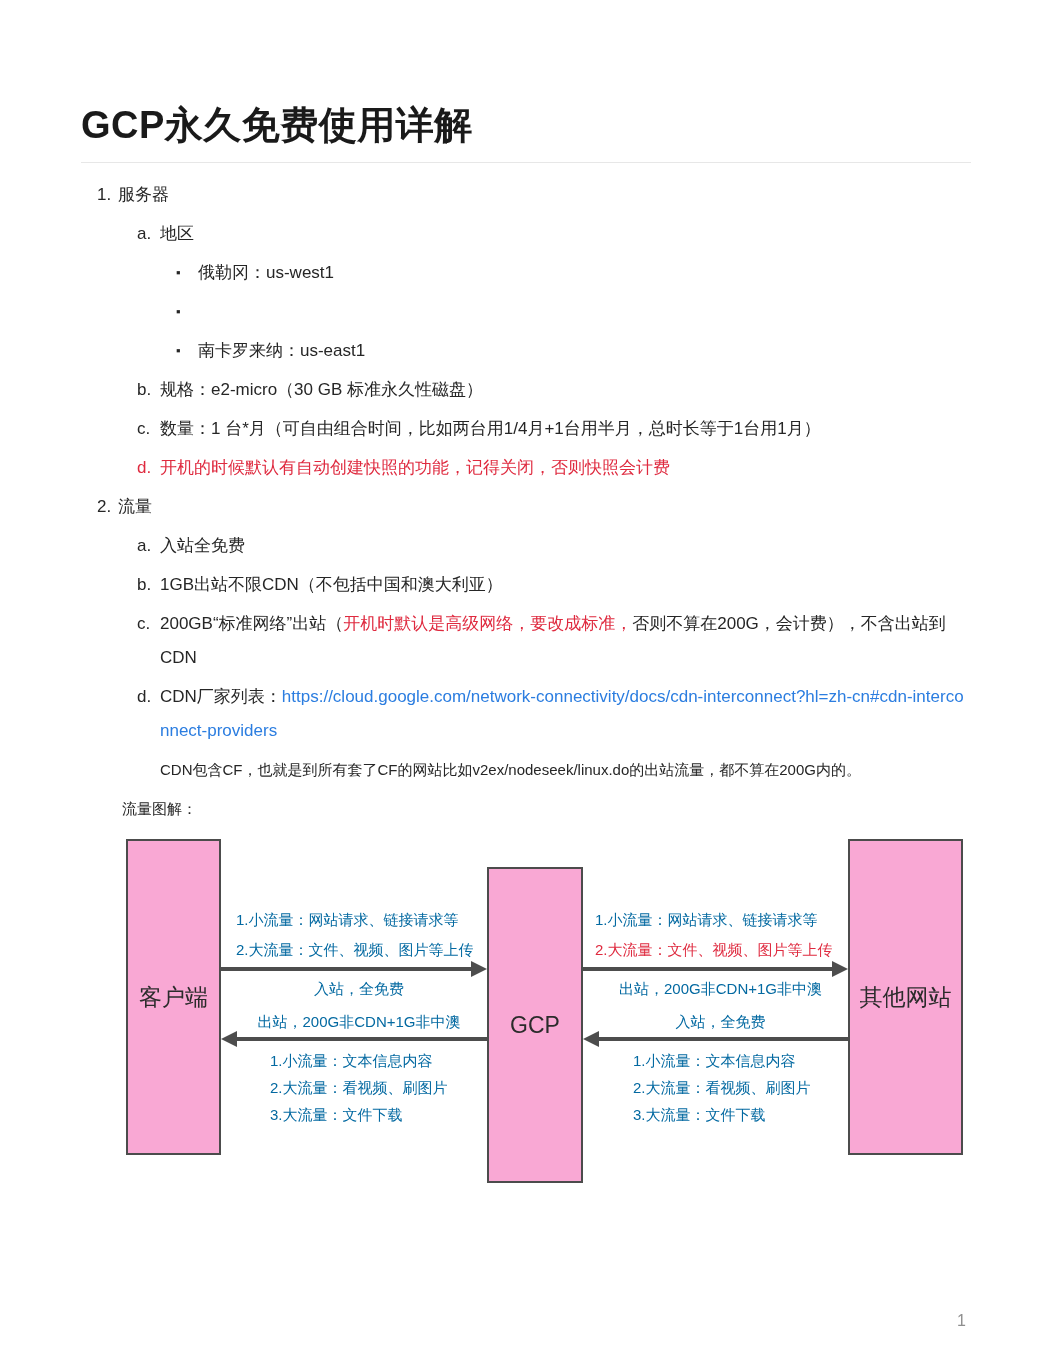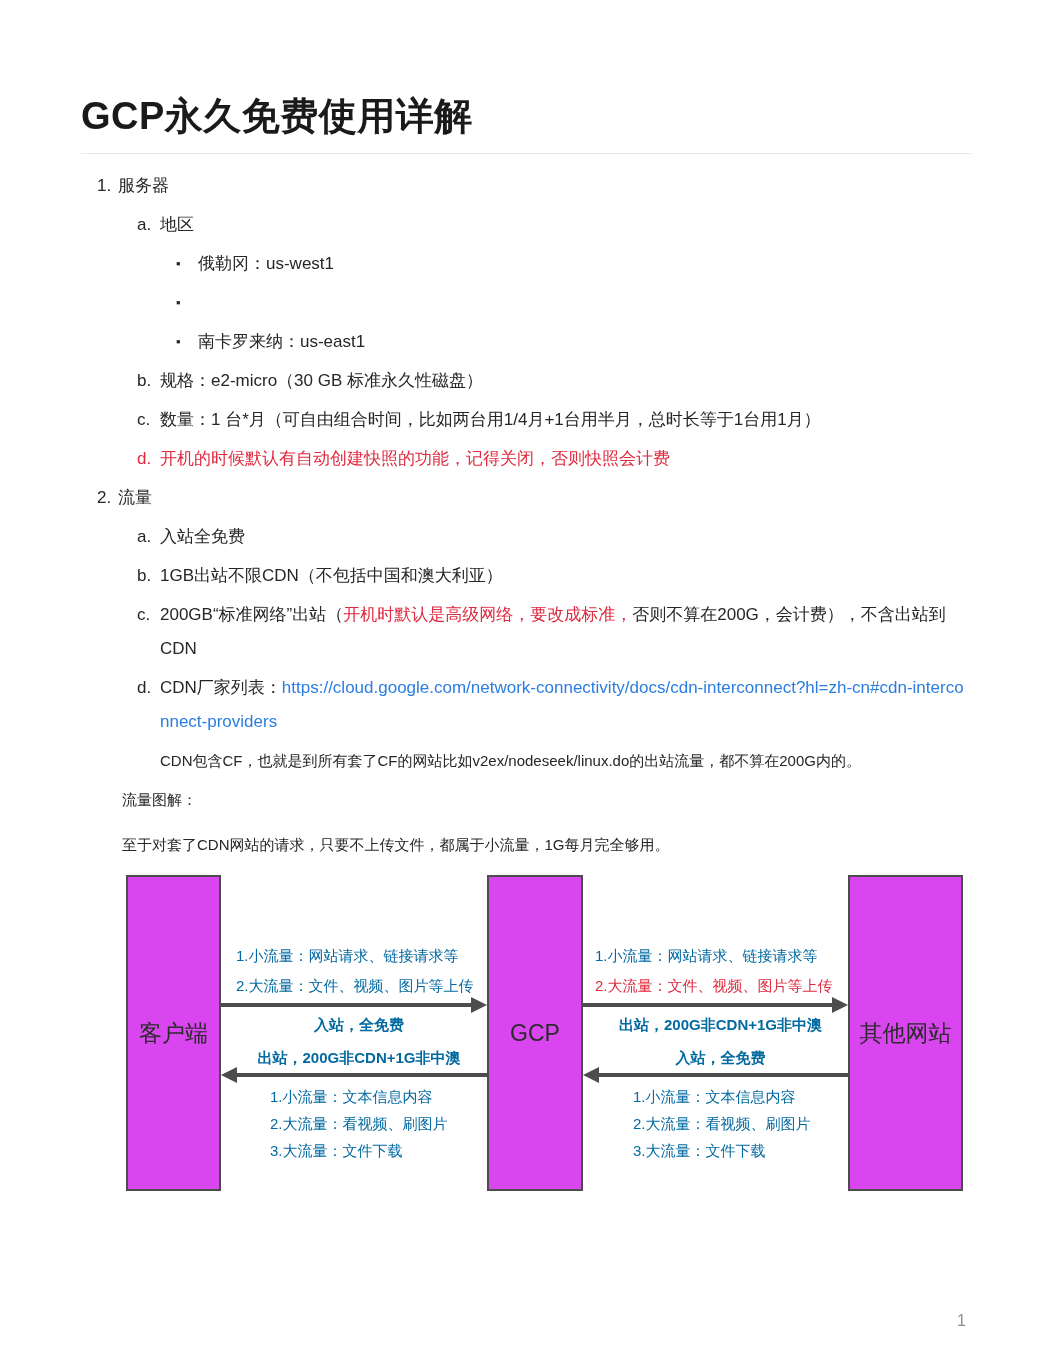--- a/index.html
+++ b/index.html
@@ -1,20 +1,20 @@
 <!DOCTYPE html>
 <html><head>
 <meta charset="utf-8">
 <style>
   html,body { margin:0; padding:0; }
   body {
     width:1052px; height:1361px; background:#ffffff; overflow:hidden; position:relative;
     font-family:"Liberation Sans","DejaVu Sans",sans-serif; color:#262626;
   }
-  .doc { padding:0 81px; }
+  .doc { padding:9px 81px; }
 
   .title {
     margin:0; padding-top:93px; font-size:38px; line-height:46px;
     font-weight:bold; color:#1a1a1a; letter-spacing:0.5px;
   }
   .divider { height:1px; background:#e7e7e7; margin-top:14px; }
 
   .list { margin-top:15px; }
   .li { display:flex; font-size:17px; line-height:34px; margin-bottom:5px; }
   .li .marker { flex:0 0 auto; }
@@ -26,34 +26,34 @@
   .red  { color:#df2a3f; }
   .link { color:#2b7de0; text-decoration:none; word-break:break-all; cursor:pointer; }
 
   .para { margin:5px 0 0 41px; font-size:15px; line-height:34px; }
   .para.indent { text-indent:38px; }
   .para.mt-lg { margin-top:11px; }
 
   
   .diagram { position:relative; margin-top:13px; height:318px; }
   .dbox {
-    position:absolute; top:0; height:312px; border:2px solid #4c4c4c; background:#d946ef;
+    position:absolute; top:0; height:312px; border:2px solid #4c4c4c; background:#f9a8d4;
     display:flex; align-items:center; justify-content:center;
     font-size:23px; color:#2b2b2b;
   }
   .box-client { left:45px;  width:91px;  }
-  .box-gcp    { left:406px; width:92px;  }
+  .box-gcp    { left:406px; width:92px;margin-top:28px;  }
   .box-other  { left:767px; width:111px;font-family:Liberation Serif, serif; }
 
   .channel { position:absolute; top:0; height:100%; }
   .ch-left  { left:140px; width:266px; }
   .ch-right { left:502px; width:265px; }
 
   .dlabel { position:absolute; font-size:15px; line-height:18px; white-space:nowrap; color:#0369a1; }
-  .dlabel.center { left:10px; right:0; text-align:center;font-weight:bold; }
+  .dlabel.center { left:10px; right:0; text-align:center; }
   .dlabel.red { color:#df2a3f; }
 
   .arrow { position:absolute; height:4px; background:#4d4d4d; }
   .arrow-right { left:0; right:15px; }
   .arrow-right::after {
     content:""; position:absolute; right:-15px; top:-6px;
     border-left:16px solid #4d4d4d; border-top:8px solid transparent; border-bottom:8px solid transparent;
   }
   .arrow-left { left:15px; right:0; }
   .arrow-left::before {
@@ -134,21 +134,20 @@
 
     <div class="li lv2">
       <span class="marker">d.</span>
       <div class="li-text"><span>CDN厂家列表：</span><a class="link">https://cloud.google.com/network-connectivity/docs/cdn-interconnect?hl=zh-cn#cdn-interconnect-providers</a></div>
     </div>
 
   </div>
 
   <p class="para indent">CDN包含CF，也就是到所有套了CF的网站比如v2ex/nodeseek/linux.do的出站流量，都不算在200G内的。</p>
   <p class="para">流量图解：</p>
-  <p class="para mt-lg">至于对套了CDN网站的请求，只要不上传文件，都属于小流量，1G每月完全够用。</p>
 
   <div class="diagram">
 
     <div class="dbox box-client">
       <span>客户端</span>
     </div>
     <div class="dbox box-gcp">
       <span>GCP</span>
     </div>
     <div class="dbox box-other">

